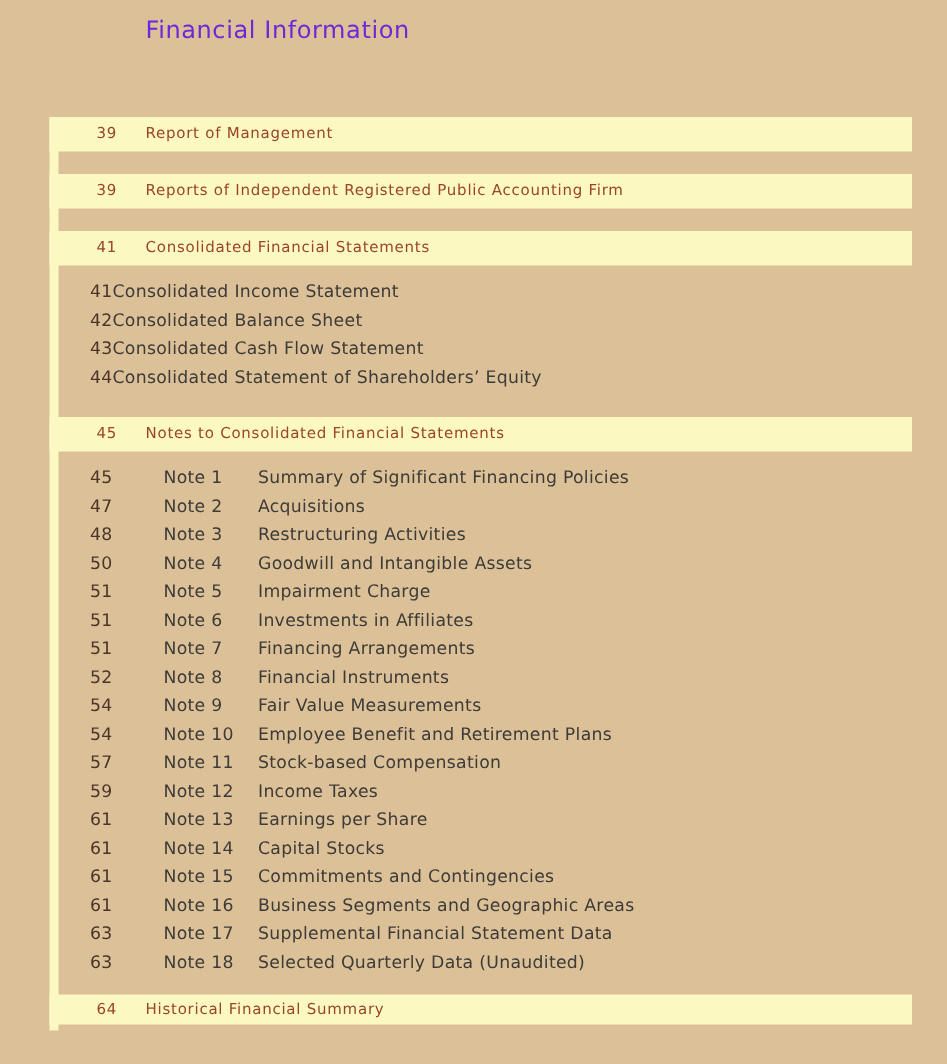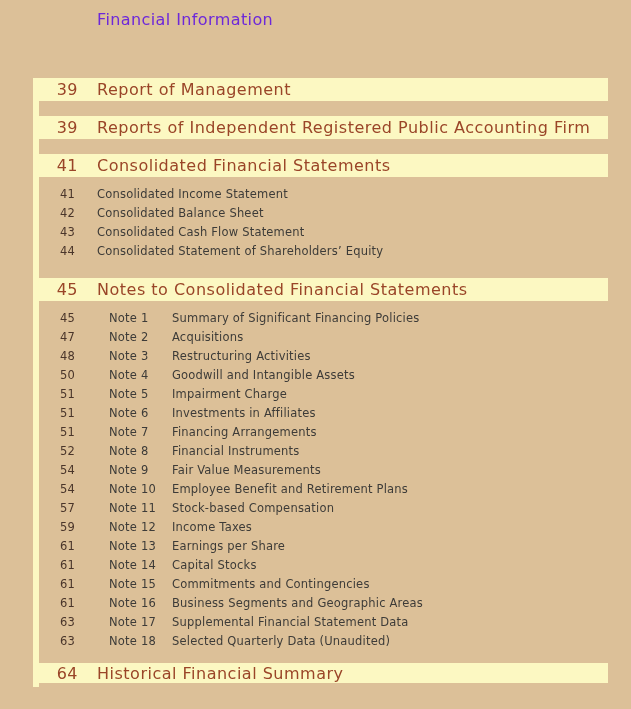--- a/index.html
+++ b/index.html
@@ -29,21 +29,21 @@
     left: 0; top: 0;
     width: 6px; height: 100%;
     background: #fcf8c2;
   }
   .hl-row {
     position: relative;
     width: 575px; height: 23px;
     background: #fcf8c2;
     display: flex; align-items: center;
     color: #9a4528;
-    font-size: 16px;
+    font-size: 10px;
     letter-spacing: 0.5px;
   }
   .hl-row.last { height: 20px; }
   .row-gap { height: 15px; }
   .block { padding: 7px 0 18px 0; }
   .block.notes { padding: 7px 0 13px 0; }
   .sub-row {
     height: 19px;
     display: flex; align-items: center;
     font-size: 11.5px;
@@ -51,21 +51,21 @@
     color: #3d3b38;
   }
   .num {
     flex: 0 0 45px; width: 45px;
     text-align: right;
   }
   .hl-row .label { margin-left: 19px; white-space: nowrap; }
   .sub-row .num { flex: 0 0 42px; width: 42px; color: #4a352a; }
   .sub-row .note-label { flex: 0 0 63px; width: 63px; margin-left: 34px; white-space: nowrap; }
   .sub-row .item-title { white-space: nowrap; }
-  .sub-row .item-title.direct { margin-left: 22px; }
+  .sub-row .item-title.direct { }
 </style>
 </head>
 <body>
 
 <h1 class="page-title">Financial Information</h1>
 
 <div class="toc">
   <div class="accent-strip"></div>
 
   <div class="hl-row">

